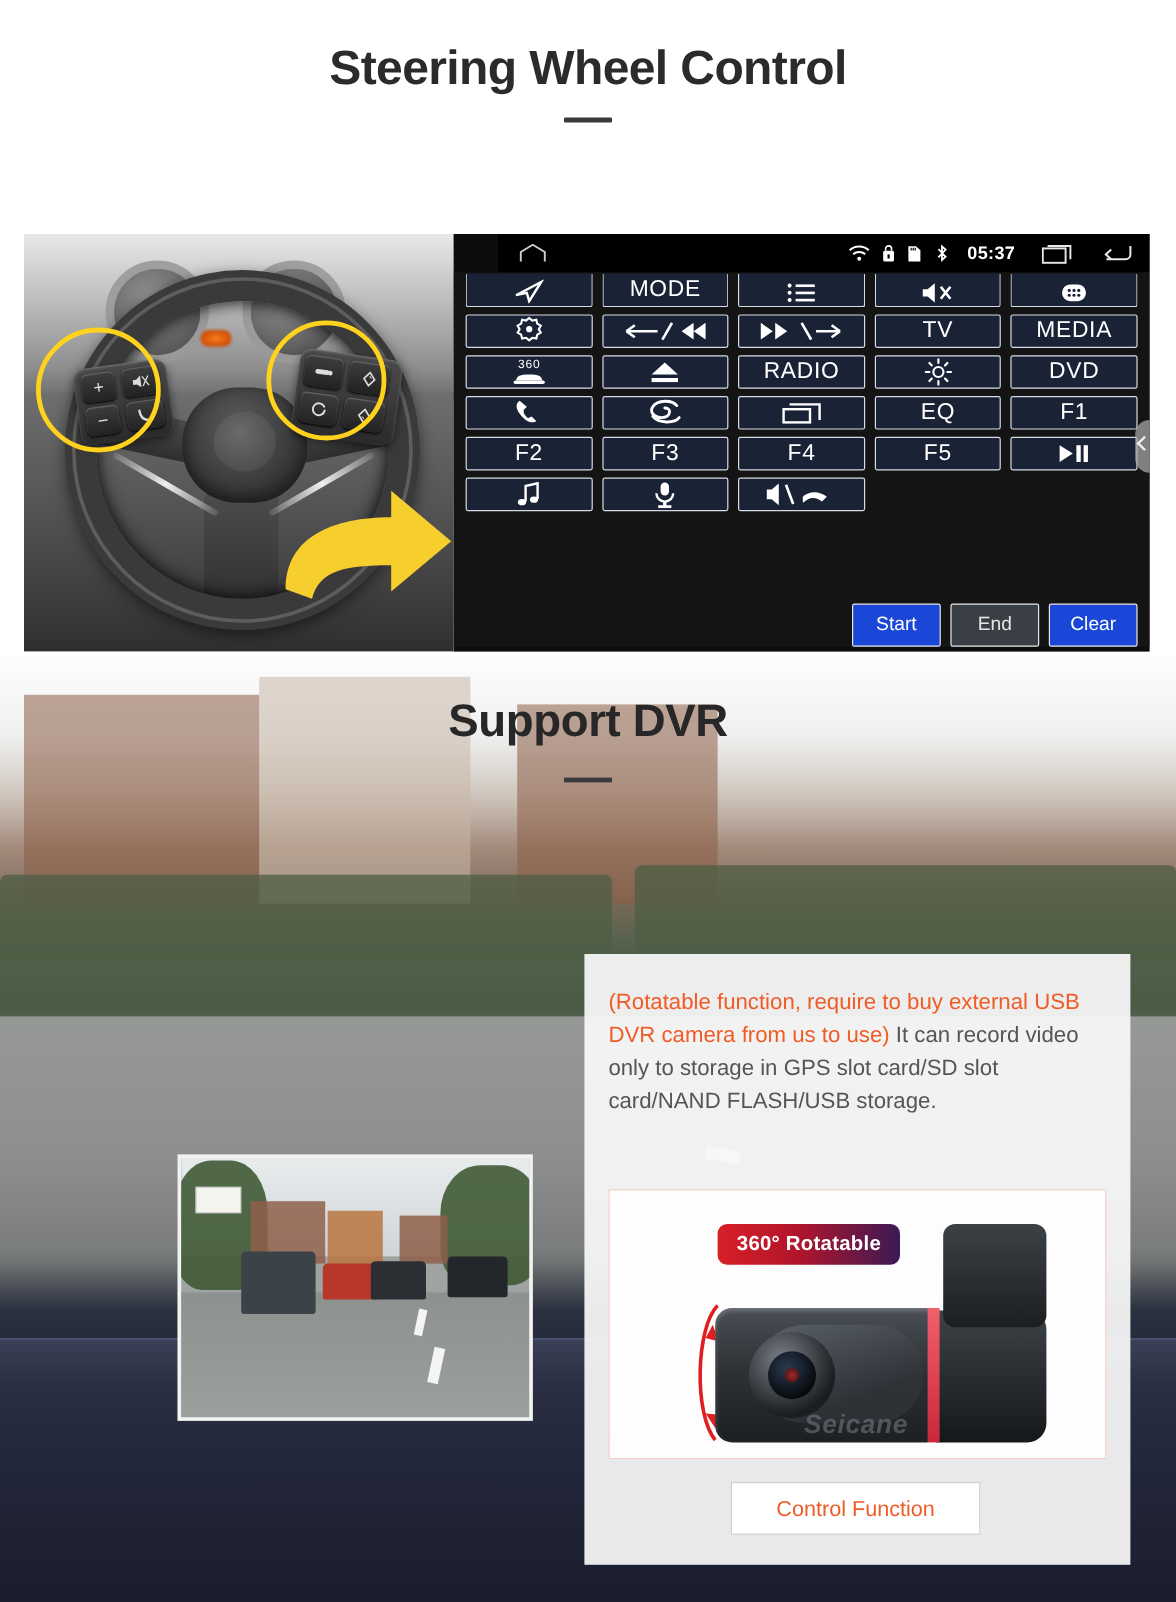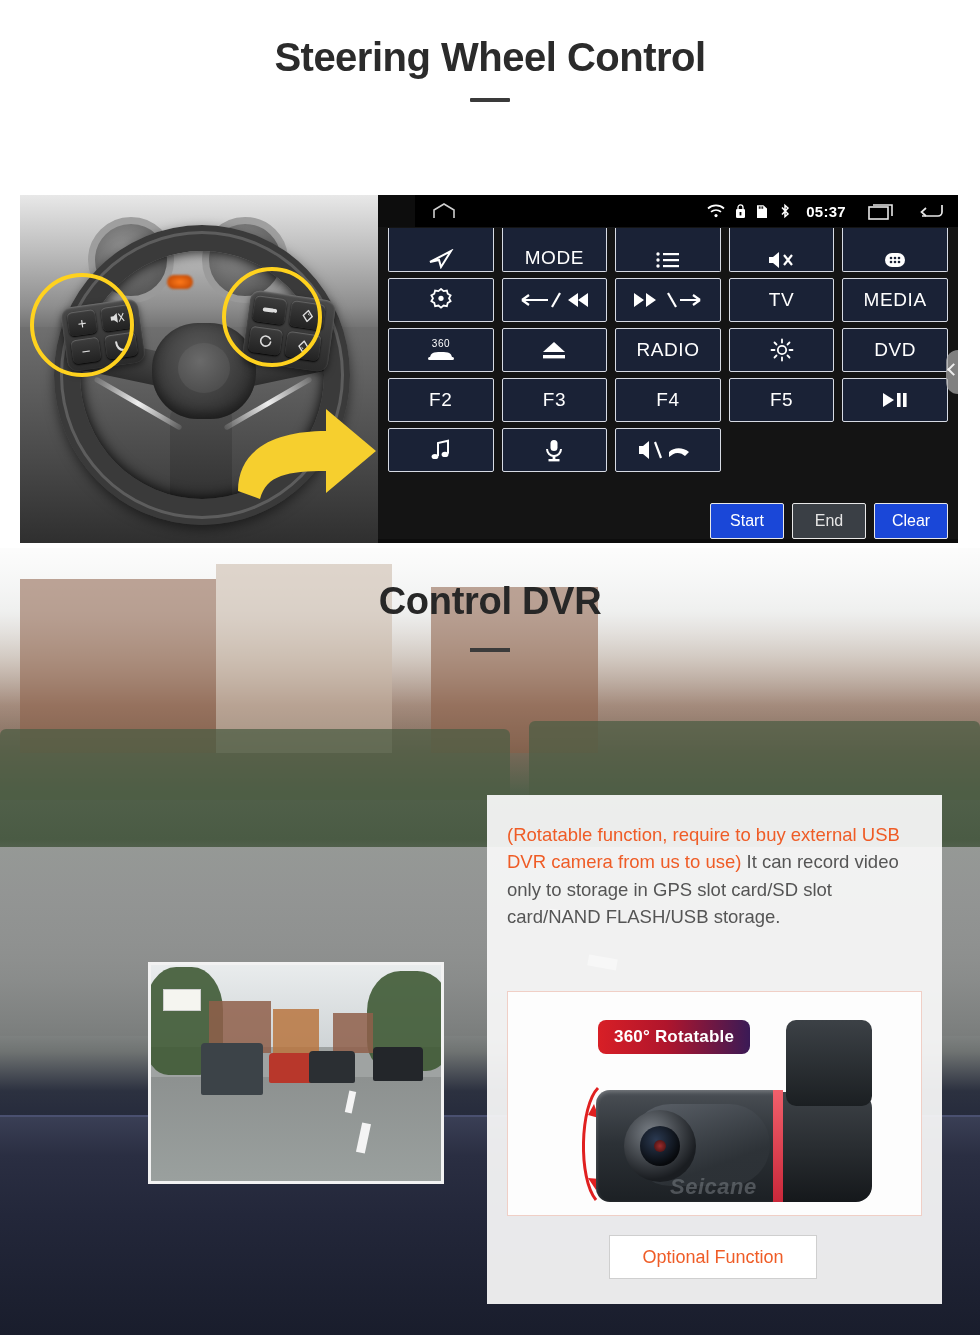--- a/index.html
+++ b/index.html
@@ -67,24 +67,24 @@
   
   .hu { position: absolute; left: 378px; top: 0; width: 580px; height: 348px;
         background: #0d0d0d; overflow: hidden; }
   .hu-status { height: 32px; background: #000; display:flex; align-items:center;
                padding: 0 14px 0 16px; color:#fff;margin-left:37px; }
   .hu-status .sp { flex: 1; }
   .st-ico { margin-left: 10px; display:flex; align-items:center; }
   .st-clock { font-size: 15px; font-weight: bold; margin-left: 14px; letter-spacing:.3px; }
   .hu-grid { padding: 1px 10px 0 10px; background:#141414; height: 272px; }
   .hu-row { display:flex; gap: 8px; margin-bottom: 6px; }
-  .hu-btn { flex: 1; height: 44px; background: #1a2236; border: 1.5px solid #d7dbe4;
+  .hu-btn { flex: 1; height: 28px; background: #1a2236; border: 1.5px solid #d7dbe4;
             border-radius: 2px; display:flex; align-items:center; justify-content:center;
             color:#fff; font-size: 19px; letter-spacing: .6px; }
-  .hu-row.first .hu-btn { height: 44px; align-items: flex-end; padding-bottom: 2px;
+  .hu-row.first .hu-btn { height: 28px; align-items: flex-end; padding-bottom: 2px;
                           border-top: none; border-radius: 0 0 2px 2px; }
   .hu-btn.wide-empty { visibility: hidden; }
   .hu-bottom { display:flex; justify-content:flex-end; gap: 8px; padding: 4px 10px 0 10px;
                background:#141414; }
   .act-btn { width: 74px; height: 36px; border:1.5px solid #e8e8e8; border-radius:2px;
              display:flex; align-items:center; justify-content:center; font-size:16px; }
   .act-btn.pri { background:#1a47d8; color:#fff; }
   .act-btn.dis { background:#3a3f45; color:#e5e5e5; }
   .edge-tab { position:absolute; right:-10px; top: 155px; width: 22px; height: 44px;
               background: rgba(170,170,170,.72); border-radius: 12px 0 0 12px; }
@@ -385,20 +385,41 @@
             <svg width="24" height="24" viewBox="0 0 24 24">
               <circle cx="12" cy="12" r="4.2" fill="none" stroke="#fff" stroke-width="1.8"></circle>
               <g stroke="#fff" stroke-width="1.8" stroke-linecap="round">
                 <path d="M12 1.5v3M12 19.5v3M1.5 12h3M19.5 12h3M4.5 4.5l2 2M17.5 17.5l2 2M19.5 4.5l-2 2M6.5 17.5l-2 2"></path>
               </g>
             </svg>
           </div>
           <div class="hu-btn">DVD</div>
         </div>
 
+        <div class="hu-row">
+          <div class="hu-btn">
+            <svg width="26" height="24" viewBox="0 0 26 24">
+              <path d="M5 2c-3 2-4 6 1 12s10 7 13 5l-4-4-3 1.6C9 14 8 11.6 8.4 9.6L11 7z" fill="#fff"></path>
+            </svg>
+          </div>
+          <div class="hu-btn">
+            <svg width="32" height="24" viewBox="0 0 32 24">
+              <path d="M26 6C22 1 10 1 6 7c-3 4 1 9 7 9 4 0 7-2 7-5 0-2-2-3-4-3" fill="none" stroke="#fff" stroke-width="2.4" stroke-linecap="round"></path>
+              <path d="M6 15c5 6 18 6 22 1" fill="none" stroke="#fff" stroke-width="2.4" stroke-linecap="round"></path>
+            </svg>
+          </div>
+          <div class="hu-btn">
+            <svg width="34" height="20" viewBox="0 0 34 20">
+              <rect x="2" y="7" width="22" height="11" fill="none" stroke="#fff" stroke-width="2"></rect>
+              <path d="M7 3h25v13" fill="none" stroke="#fff" stroke-width="2"></path>
+            </svg>
+          </div>
+          <div class="hu-btn">EQ</div>
+          <div class="hu-btn">F1</div>
+        </div>
 
         <div class="hu-row">
           <div class="hu-btn">F2</div>
           <div class="hu-btn">F3</div>
           <div class="hu-btn">F4</div>
           <div class="hu-btn">F5</div>
           <div class="hu-btn">
             <svg width="30" height="18" viewBox="0 0 30 18">
               <path d="M3 2l11 7-11 7z" fill="#fff"></path>
               <rect x="17" y="2" width="3.6" height="14" fill="#fff"></rect>
@@ -453,21 +474,21 @@
       <div class="hedge" style="left:0;top:23%;width:52%;height:9%;"></div>
       <div class="hedge" style="left:54%;top:22%;width:46%;height:10%;"></div>
       <div class="roadway"></div>
       <div class="lane" style="left:56%;top:46%;width:2%;height:1.2%;transform:rotate(8deg)"></div>
       <div class="lane" style="left:60%;top:52%;width:3%;height:1.4%;transform:rotate(10deg)"></div>
       <div class="purple-glow"></div>
       <div class="dash-bump"></div>
       <div class="dash-front"></div>
     </div>
 
-    <div class="sec2-title">Control DVR</div>
+    <div class="sec2-title">Support DVR</div>
     <div class="sec2-rule"></div>
   </div>
 
   <div class="video-inset">
     <div class="vi-sky"></div>
     <div class="vi-tree" style="left:-6px;top:2px;width:78px;height:108px;"></div>
     <div class="vi-tree" style="right:-10px;top:6px;width:84px;height:100px;"></div>
     <div class="vi-house" style="left:58px;top:36px;width:62px;height:52px;"></div>
     <div class="vi-house" style="left:122px;top:44px;width:46px;height:46px;background:#b8763f;"></div>
     <div class="vi-house" style="left:182px;top:48px;width:40px;height:40px;"></div>
@@ -498,16 +519,16 @@
       <div class="cam-face"></div>
       <div class="cam-lens-o"></div>
       <div class="cam-lens-i"></div>
       <div class="cam-lens-d"></div>
       <div class="cam-mount"></div>
       <div class="cam-redring"></div>
       <div class="cam-clip"></div>
       <div class="cam-wm">Seicane</div>
     </div>
 
-    <div class="opt-btn">Optional Function</div>
+    <div class="opt-btn">Control Function</div>
   </div>
 
 </div>
 
 </body></html>

